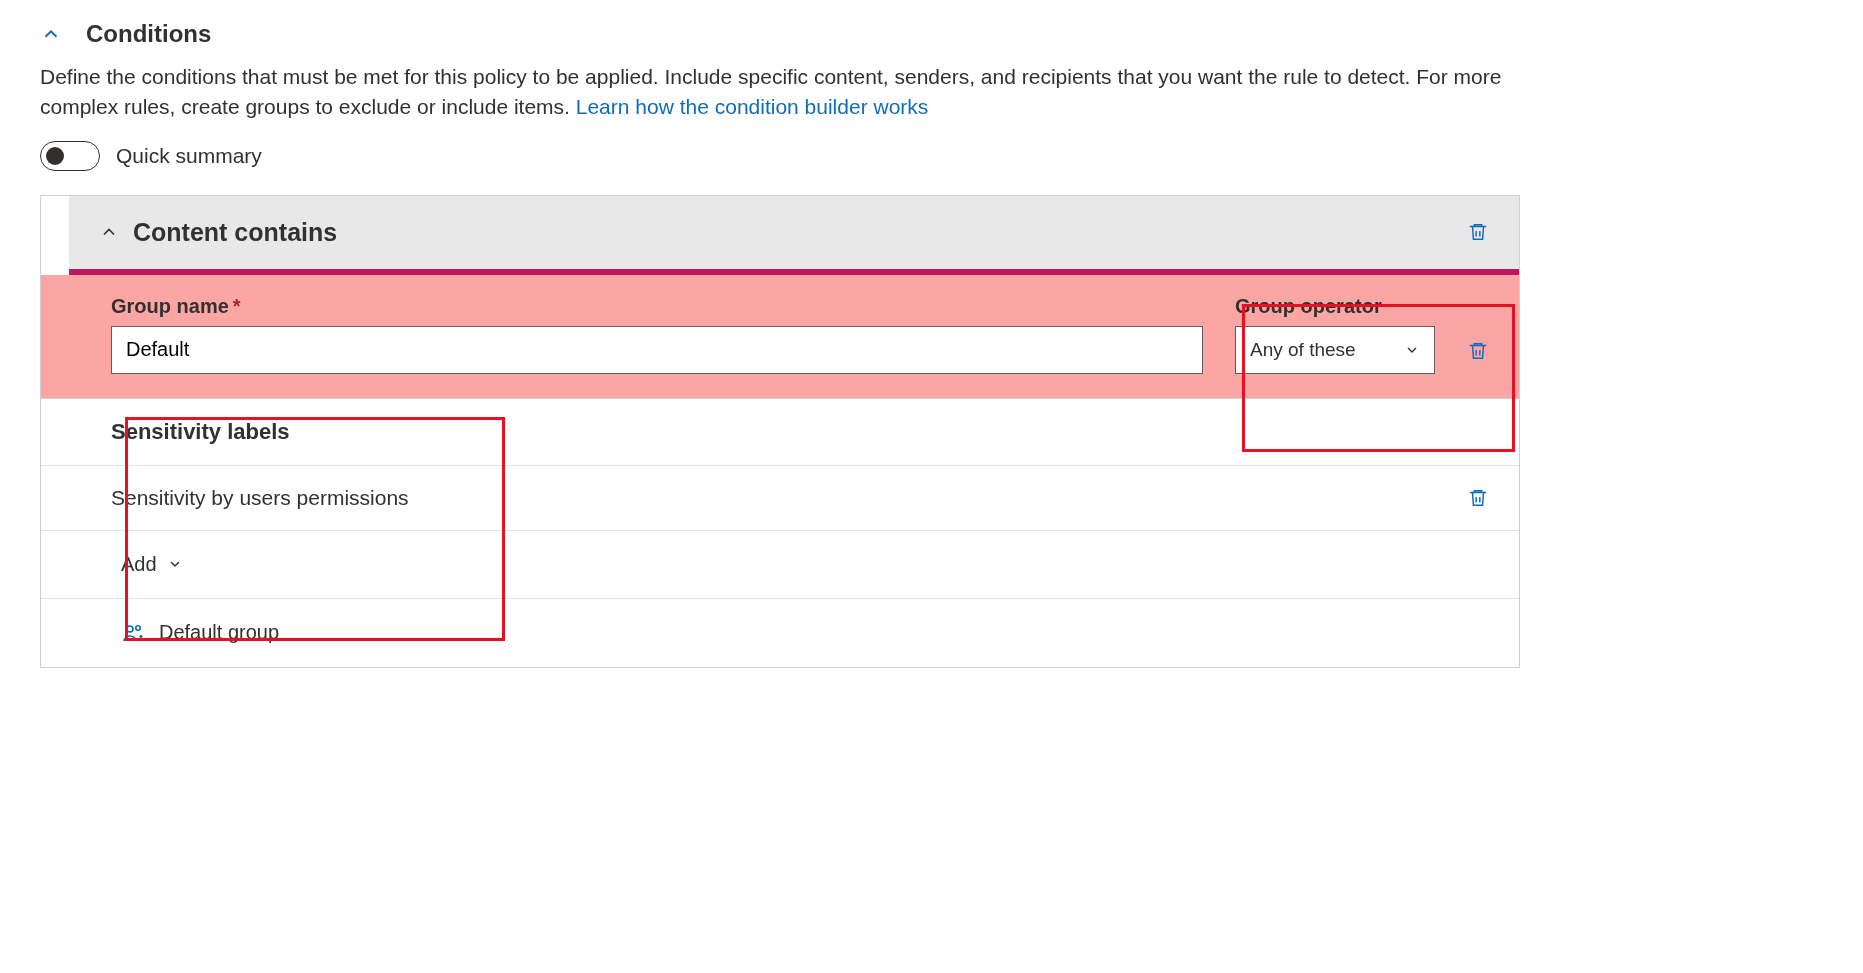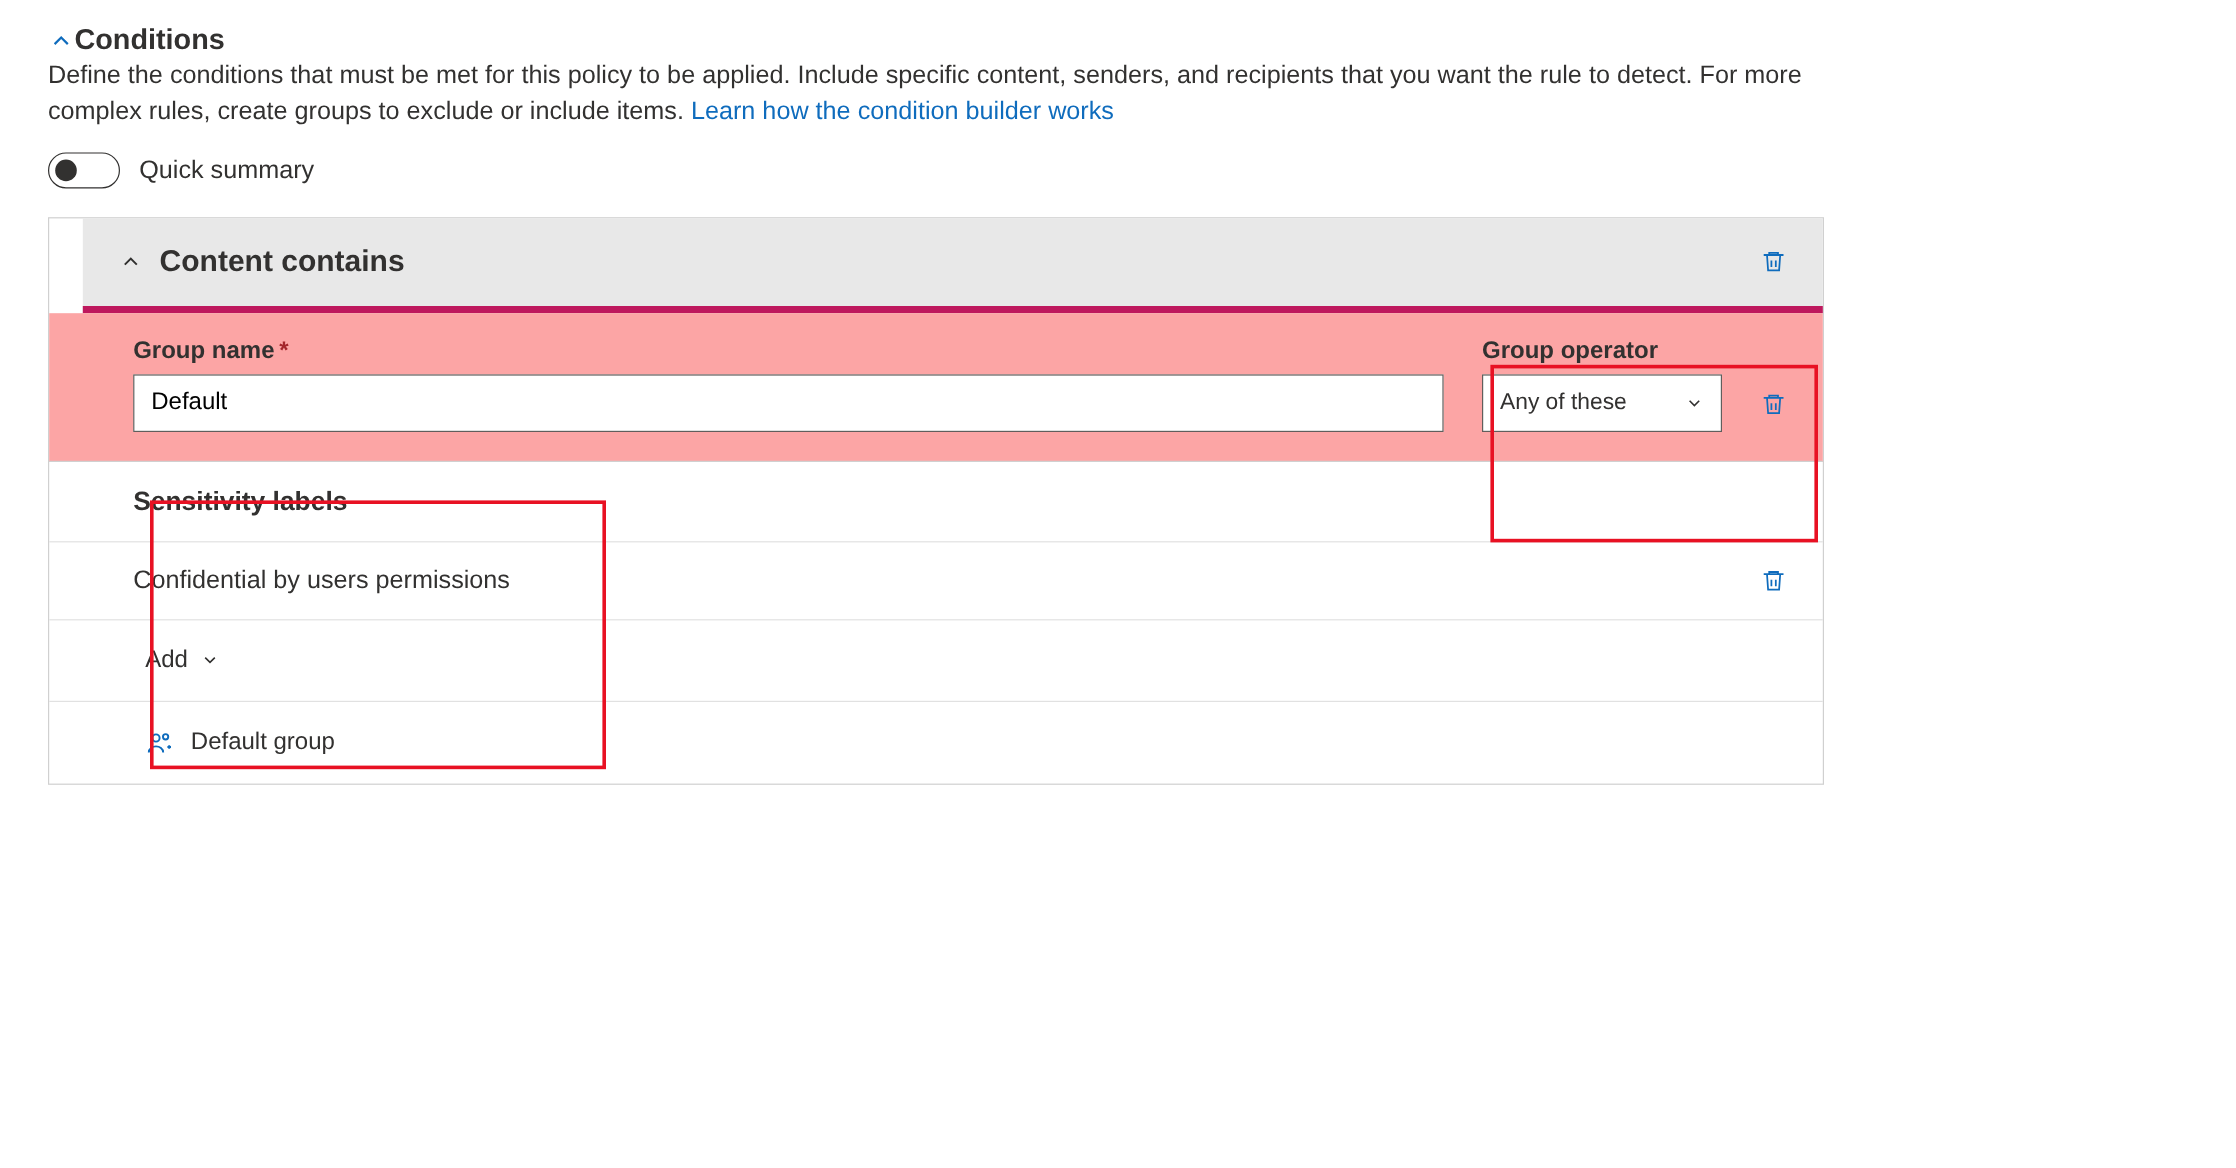--- a/index.html
+++ b/index.html
@@ -6,21 +6,22 @@
     body {
       font-family: "Segoe UI", -apple-system, BlinkMacSystemFont, sans-serif;
       background: #fff;
       color: #323130;
       padding: 20px 40px;
       font-size: 20px;
     }
     .section-header {
       display: flex;
       align-items: center;
-      gap: 0;
+      gap: 24px;
+      margin-bottom: 14px;
     }
     .chevron {
       color: #0f6cbd;
       display: inline-flex;
       align-items: center;
     }
     .section-title {
       font-weight: 700;
       font-size: 24px;
       color: #323130;
@@ -260,21 +261,21 @@
           </svg>
       </span>
     </div>
 
     <div class="section-label-row">
       <span class="section-label">Sensitivity labels</span>
     </div>
 
 
     <div class="item-row">
-      <span>Confidential by users permissions</span>
+      <span>Sensitivity by users permissions</span>
       <span class="trash-icon">
         <svg width="22" height="22" viewBox="0 0 24 24" fill="none" stroke="currentColor" stroke-width="1.6">
             <path d="M3 6h18M8 6V4h8v2M6 6l1 14h10l1-14M10 11v6M14 11v6"></path>
           </svg>
       </span>
     </div>
 
     <div class="add-row">
       <span>Add</span>
       <span class="chev-down">

